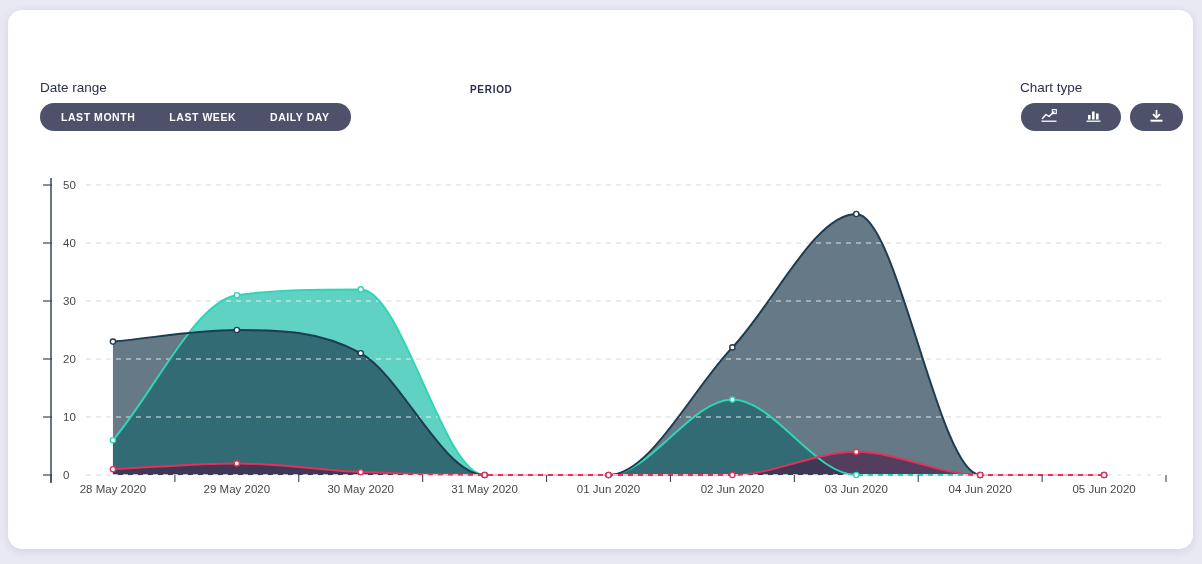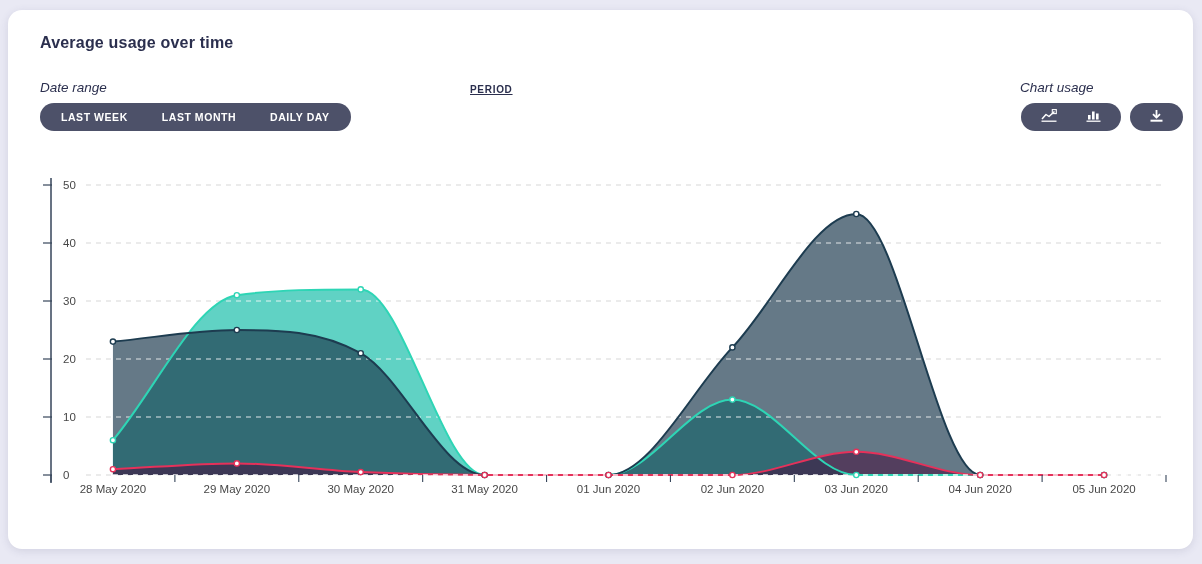--- a/index.html
+++ b/index.html
@@ -12,75 +12,74 @@
   .card{
     position:absolute;left:8px;top:10px;width:1185px;height:539px;
     background:#ffffff;border-radius:14px;
     box-shadow:0 2px 8px rgba(70,70,110,0.14);
   }
   .page-title{
     position:absolute;left:32px;top:24px;
     font-size:16px;font-weight:700;color:#2b2f4e;letter-spacing:.2px;
   }
   .section-label{
-    position:absolute;font-size:13.5px;color:#2b2f4e;font-style:italic;
+    position:absolute;font-size:13.5px;color:#2b2f4e;
   }
   .pill{
     position:absolute;height:28px;background:#4d5169;border-radius:14px;
     display:flex;align-items:center;justify-content:center;
     border:none;box-sizing:border-box;
   }
   .pill-group{padding:0 4px;}
   .pill-btn{
     background:transparent;border:none;cursor:pointer;
     color:#ffffff;font-family:inherit;
     font-size:10.5px;font-weight:700;letter-spacing:.55px;
     padding:0 17px;height:28px;display:flex;align-items:center;gap:7px;
   }
   .micro-label{
-    position:absolute;font-size:10px;font-weight:700;color:#2b2f4e;letter-spacing:.7px;text-decoration:underline;
+    position:absolute;font-size:10px;font-weight:700;color:#2b2f4e;letter-spacing:.7px;
   }
   .chev{display:inline-block;}
   .icon-btn{
     background:transparent;border:none;cursor:pointer;height:28px;
     display:flex;align-items:center;justify-content:center;padding:0 14px;
   }
   svg.chart{position:absolute;left:0;top:150px;}
   text{font-family:"Liberation Sans",sans-serif;}
 </style>
 </head>
 <body>
 
 <div class="card">
-  <div class="page-title">Average usage over time</div>
 
   <div class="section-label" style="left:32px;top:70px;">Date range</div>
   <div class="pill pill-group" style="left:32px;top:93px;">
     <button class="pill-btn">
-      <span>LAST WEEK</span>
+      <span>LAST MONTH</span>
     </button>
     <button class="pill-btn">
-      <span>LAST MONTH</span>
+      <span>LAST WEEK</span>
     </button>
     <button class="pill-btn">
       <span>DAILY DAY</span>
     </button>
   </div>
 
   <div class="micro-label" style="left:462px;top:74px;">PERIOD</div>
   <button class="pill pill-btn" style="left:462px;top:93px;width:88px;">
     <span>DAILY</span>
     <span class="chev">
       <svg width="11" height="7" viewBox="0 0 11 7">
           <polyline points="1.2,1.2 5.5,5.3 9.8,1.2" fill="none" stroke="#fff" stroke-width="1.9" stroke-linecap="round" stroke-linejoin="round"></polyline>
         </svg>
     </span>
   </button>
 
-  <div class="section-label" style="left:1012px;top:70px;">Chart usage</div>
+  <div class="section-label" style="left:1012px;top:70px;">Chart type</div>
   <div class="pill" style="left:1013px;top:93px;width:100px;justify-content:space-between;padding:0 6px;">
     <button class="icon-btn">
       <span>
         <svg width="16" height="13" viewBox="0 0 16 13">
           <polyline points="1,10 5,5.5 8,7.5 13.5,2.5" fill="none" stroke="#fff" stroke-width="1.5" stroke-linejoin="round"></polyline>
           <rect x="11.3" y="0.6" width="4" height="4" fill="none" stroke="#fff" stroke-width="1.1"></rect>
           <line x1="0.5" y1="12.2" x2="15.5" y2="12.2" stroke="#fff" stroke-width="1.3"></line>
         </svg>
       </span>
     </button>

